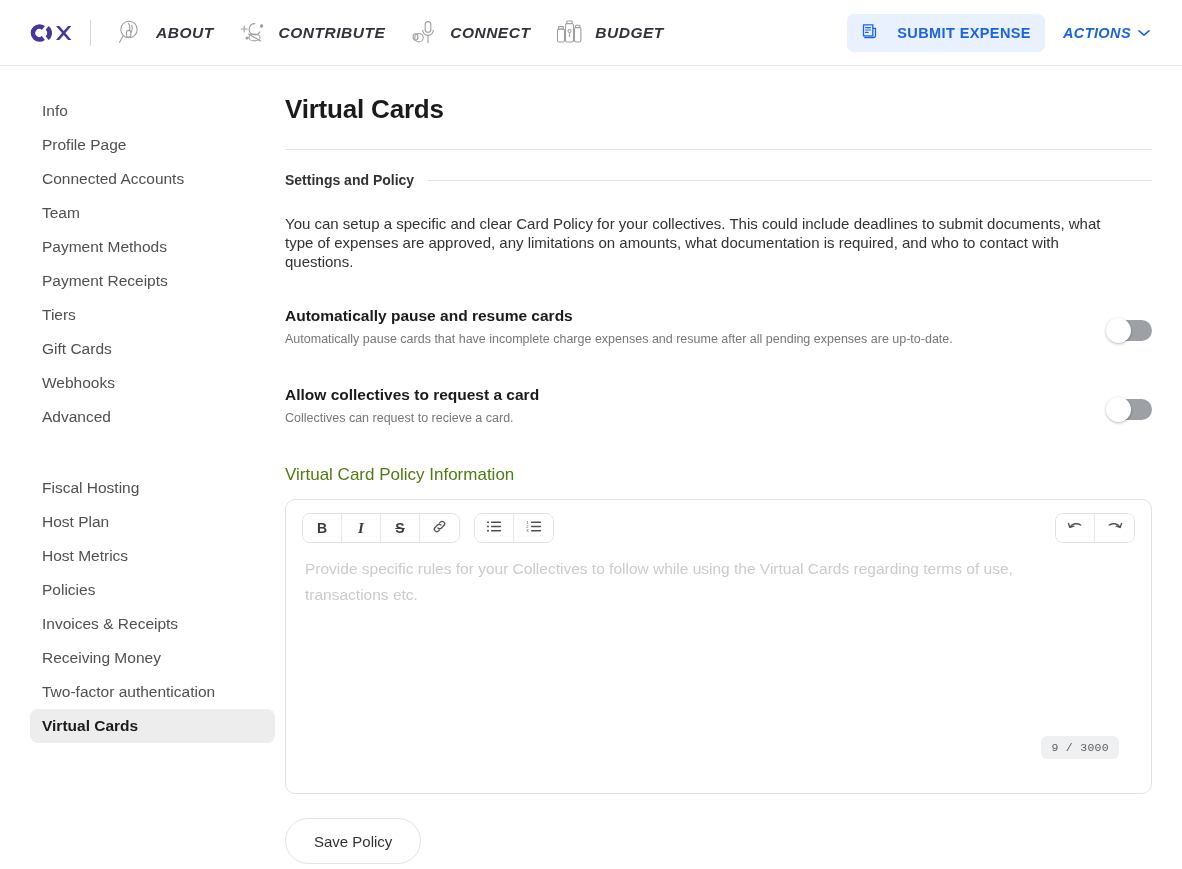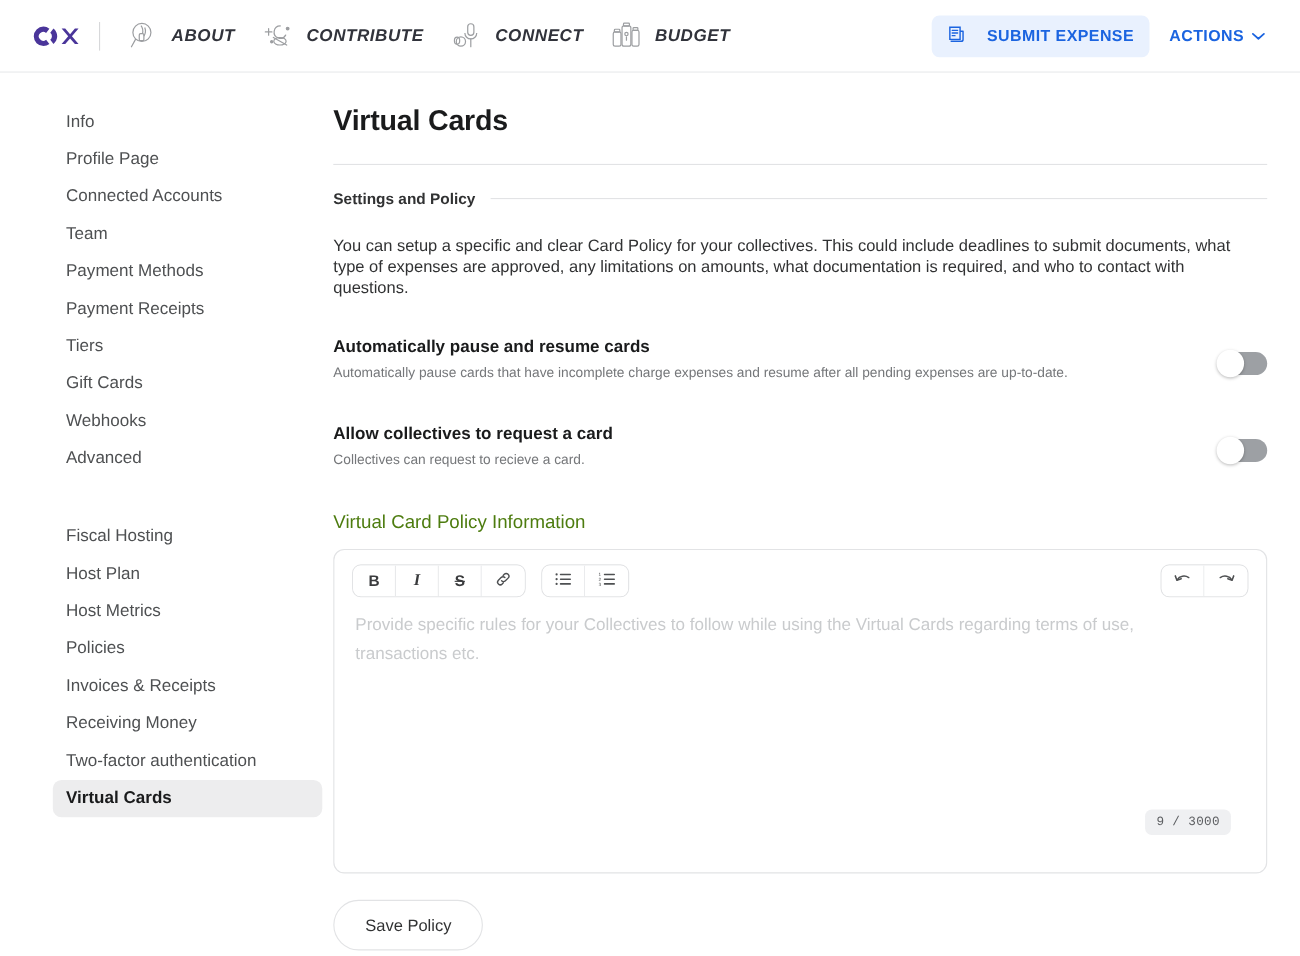--- a/index.html
+++ b/index.html
@@ -91,20 +91,21 @@
   }
   .actions-btn {
     display: flex;
     align-items: center;
     gap: 7px;
     background: transparent;
     border: none;
     padding: 9px 12px;
     cursor: pointer;
     font-family: inherit;
+    font-style: italic;
   }
   .actions-btn .ac-label {
     font-size: 14.5px;
     font-weight: 700;
     letter-spacing: 0.4px;
     color: #1b64e0;
     white-space: nowrap;
   }
 
   
@@ -112,21 +113,20 @@
     display: flex;
     align-items: flex-start;
     height: calc(869px - 66px);
   }
 
   
   .sidebar {
     width: 275px;
     flex: none;
     padding: 28px 0 0 30px;
-    margin-left: 18px;
   }
   .side-group { display: flex; flex-direction: column; }
   .side-group + .side-group { margin-top: 37px; }
   .side-item {
     display: block;
     font-size: 15.5px;
     color: #4e5052;
     padding: 8px 12px;
     border-radius: 8px;
     cursor: pointer;

